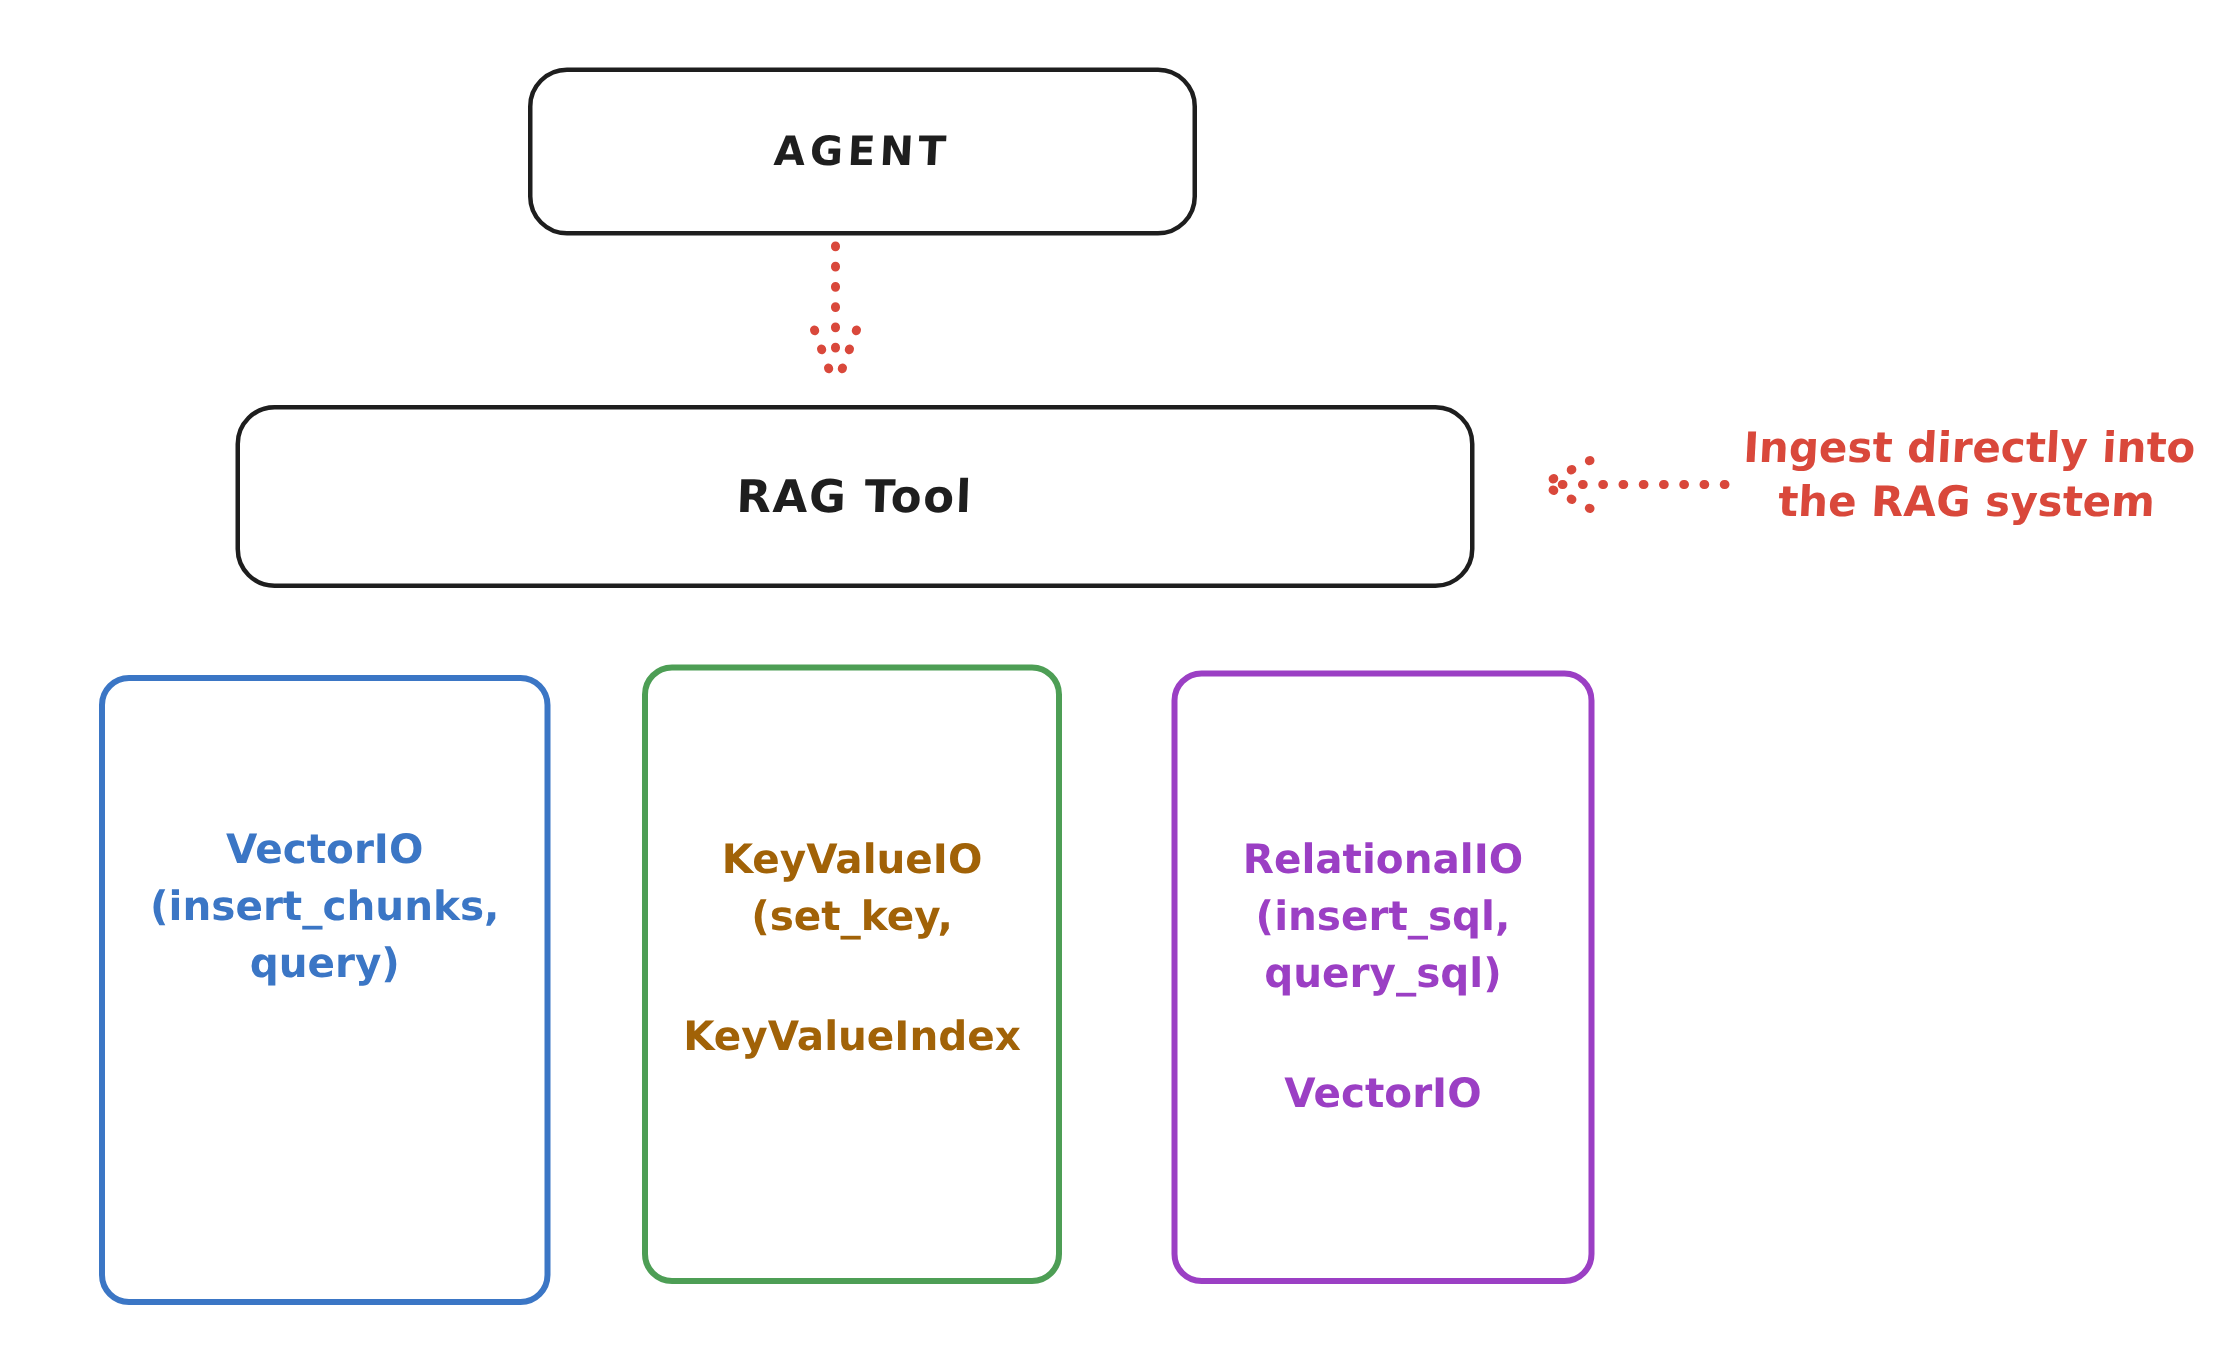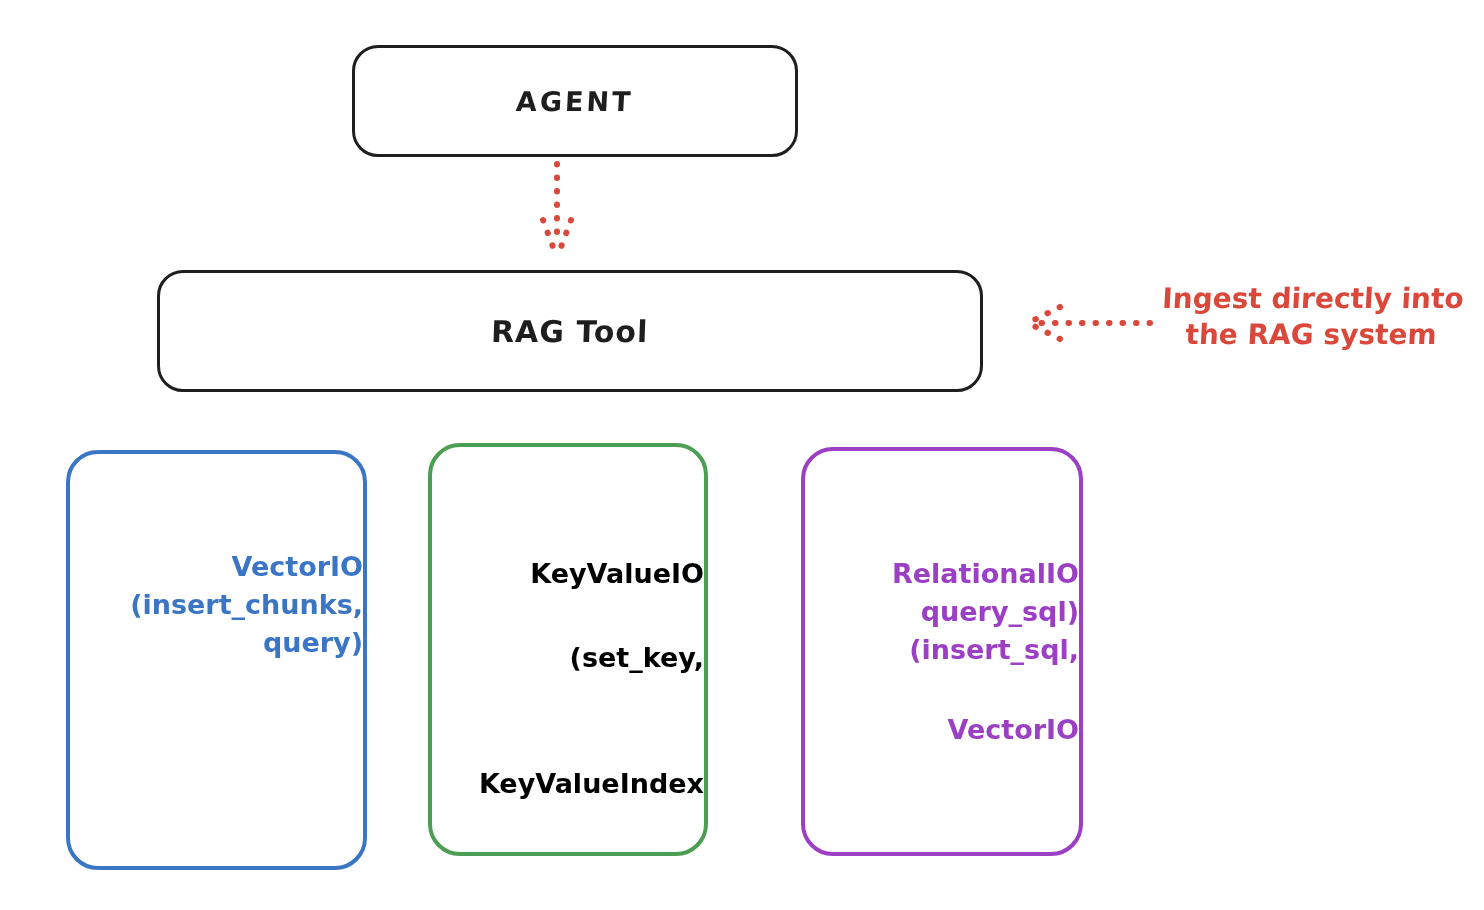--- a/index.html
+++ b/index.html
@@ -45,24 +45,24 @@
   .rag-node .label {
     font-size: 30px;
     font-weight: 600;
     letter-spacing: 1px;
     color: #1e1e1e;
     transform: skewX(-2deg);
   }
   .storage-node {
     border-width: 4px;
     border-style: solid;
-    border-radius: 32px;
+    border-radius: 20px;
     display: flex;
     flex-direction: column;
-    align-items: flex-end;
+    align-items: center;
     text-align: center;
     font-size: 27px;
     font-weight: 600;
     line-height: 38px;
   }
   .vector-node   { left: 66px;  top: 450px; width: 301px; height: 420px; padding-top: 94px; }
   .keyvalue-node { left: 428px; top: 443px; width: 280px; height: 413px; padding-top: 108px; }
   .relational-node { left: 781px; top: 447px; width: 282px; height: 409px; padding-top: 104px; }
   .index-label {
     margin-top: 42px;
@@ -116,26 +116,26 @@
     <div>Ingest directly into</div>
     <div>the RAG system</div>
   </div>
 
   <div class="node storage-node vector-node" style="border-color: rgb(59, 118, 197); color: rgb(59, 118, 197);">
     <div>VectorIO</div>
     <div>(insert_chunks,</div>
     <div>query)</div>
   </div>
 
-  <div class="node storage-node keyvalue-node" style="border-color: rgb(77, 158, 85); color: #000000; gap: 46px;">
+  <div class="node storage-node keyvalue-node" style="border-color: rgb(77, 158, 85); color: #a16207;">
     <div>KeyValueIO</div>
     <div>(set_key,</div>
     <div class="index-label">KeyValueIndex</div>
   </div>
 
-  <div class="node storage-node relational-node" style="border-color: rgb(155, 63, 196); color: rgb(155, 63, 196); margin-left: 20px;">
+  <div class="node storage-node relational-node" style="border-color: rgb(155, 63, 196); color: rgb(155, 63, 196);">
     <div>RelationalIO</div>
+    <div>(insert_sql,</div>
     <div>query_sql)</div>
-    <div>(insert_sql,</div>
     <div class="index-label">VectorIO</div>
   </div>
 
 </div>
 
 </body></html>

